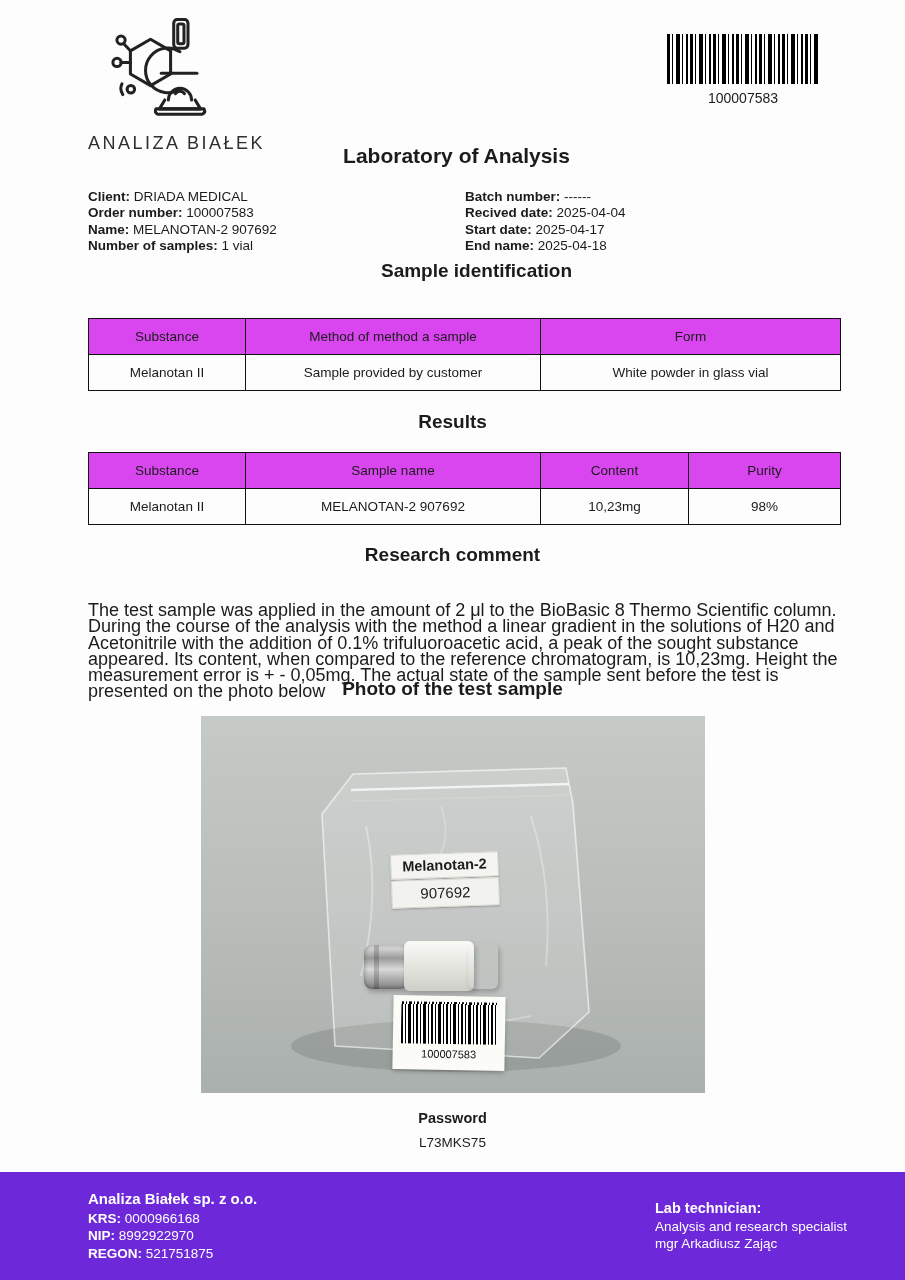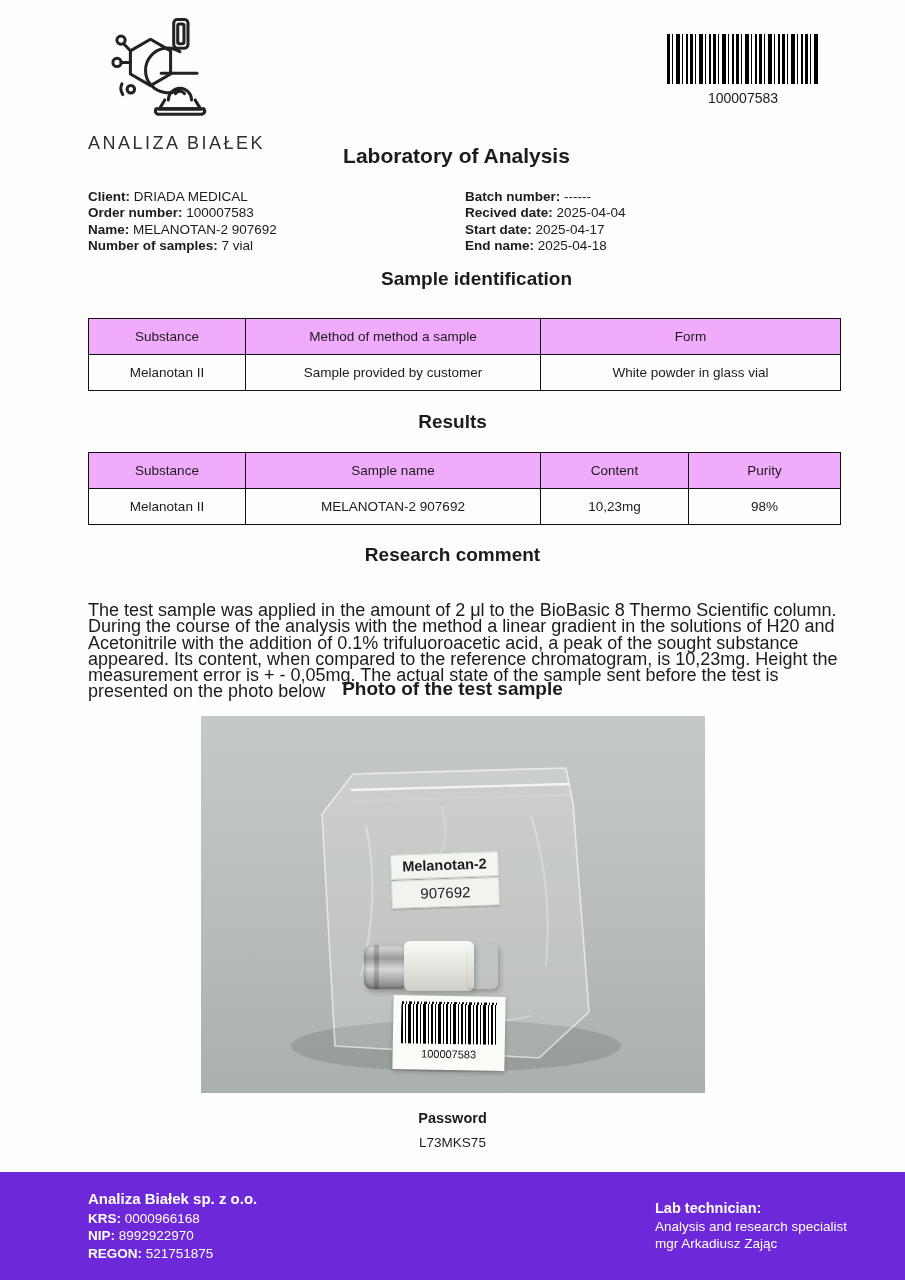--- a/index.html
+++ b/index.html
@@ -26,21 +26,21 @@
   .info-col.left { left:88px; }
   .info-col.right { left:465px; }
   .lbl { font-weight:bold; }
 
   
   .section-h { position:absolute; left:0; width:100%; text-align:center; font-size:19px; font-weight:bold; }
 
   
   table.doc { position:absolute; left:88px; width:752px; border-collapse:collapse; table-layout:fixed; font-size:13.5px; }
   table.doc th, table.doc td { border:1.6px solid #111; height:36px; text-align:center; vertical-align:middle; font-weight:normal; padding:0 6px; }
-  table.doc th { background:#f0abfc;margin-left:20px; }
+  table.doc th { background:#d946ef;margin-left:20px; }
 
   
   .comment { position:absolute; left:88px; top:602px; width:762px; font-size:18px; line-height:16.3px; text-align:left; }
 
   
   .photo { position:absolute; left:201px; top:716px; width:504px; height:377px;
     background:linear-gradient(180deg,#c6cac7 0%,#b9bdba 55%,#aab0ad 100%); overflow:hidden; }
   .photo svg { position:absolute; left:0; top:0; }
   .bag-label { position:absolute; left:190px; top:137px; width:108px; transform:rotate(-2deg); text-align:center; }
   .bag-label .l1 { background:#f4f4f0; border:1px solid #d8d8d2; padding:3px 4px 4px; font-size:14.5px; font-weight:bold; color:#1d1d1d; box-shadow:0 1px 2px rgba(0,0,0,0.25); }
@@ -116,30 +116,30 @@
     <div class="barcode-bars"></div>
     <div class="barcode-num">100007583</div>
   </div>
 
   <div class="doc-title">Laboratory of Analysis</div>
 
   <div class="info-col left">
     <div><span class="lbl">Client:</span> <span>DRIADA MEDICAL</span></div>
     <div><span class="lbl">Order number:</span> <span>100007583</span></div>
     <div><span class="lbl">Name:</span> <span>MELANOTAN-2 907692</span></div>
-    <div><span class="lbl">Number of samples:</span> <span>7 vial</span></div>
+    <div><span class="lbl">Number of samples:</span> <span>1 vial</span></div>
   </div>
   <div class="info-col right">
     <div><span class="lbl">Batch number:</span> <span>------</span></div>
     <div><span class="lbl">Recived date:</span> <span>2025-04-04</span></div>
     <div><span class="lbl">Start date:</span> <span>2025-04-17</span></div>
     <div><span class="lbl">End name:</span> <span>2025-04-18</span></div>
   </div>
 
-  <div class="section-h" style="top:268px;padding-left:48px;">Sample identification</div>
+  <div class="section-h" style="top:260px;padding-left:48px;">Sample identification</div>
   <table class="doc" style="top:318px;">
     <colgroup>
         <col style="width:157px">
         <col style="width:295px">
         <col style="width:300px">
       </colgroup>
     <tbody>
         <tr>
       <th>Substance</th>
       <th>Method of method a sample</th>

